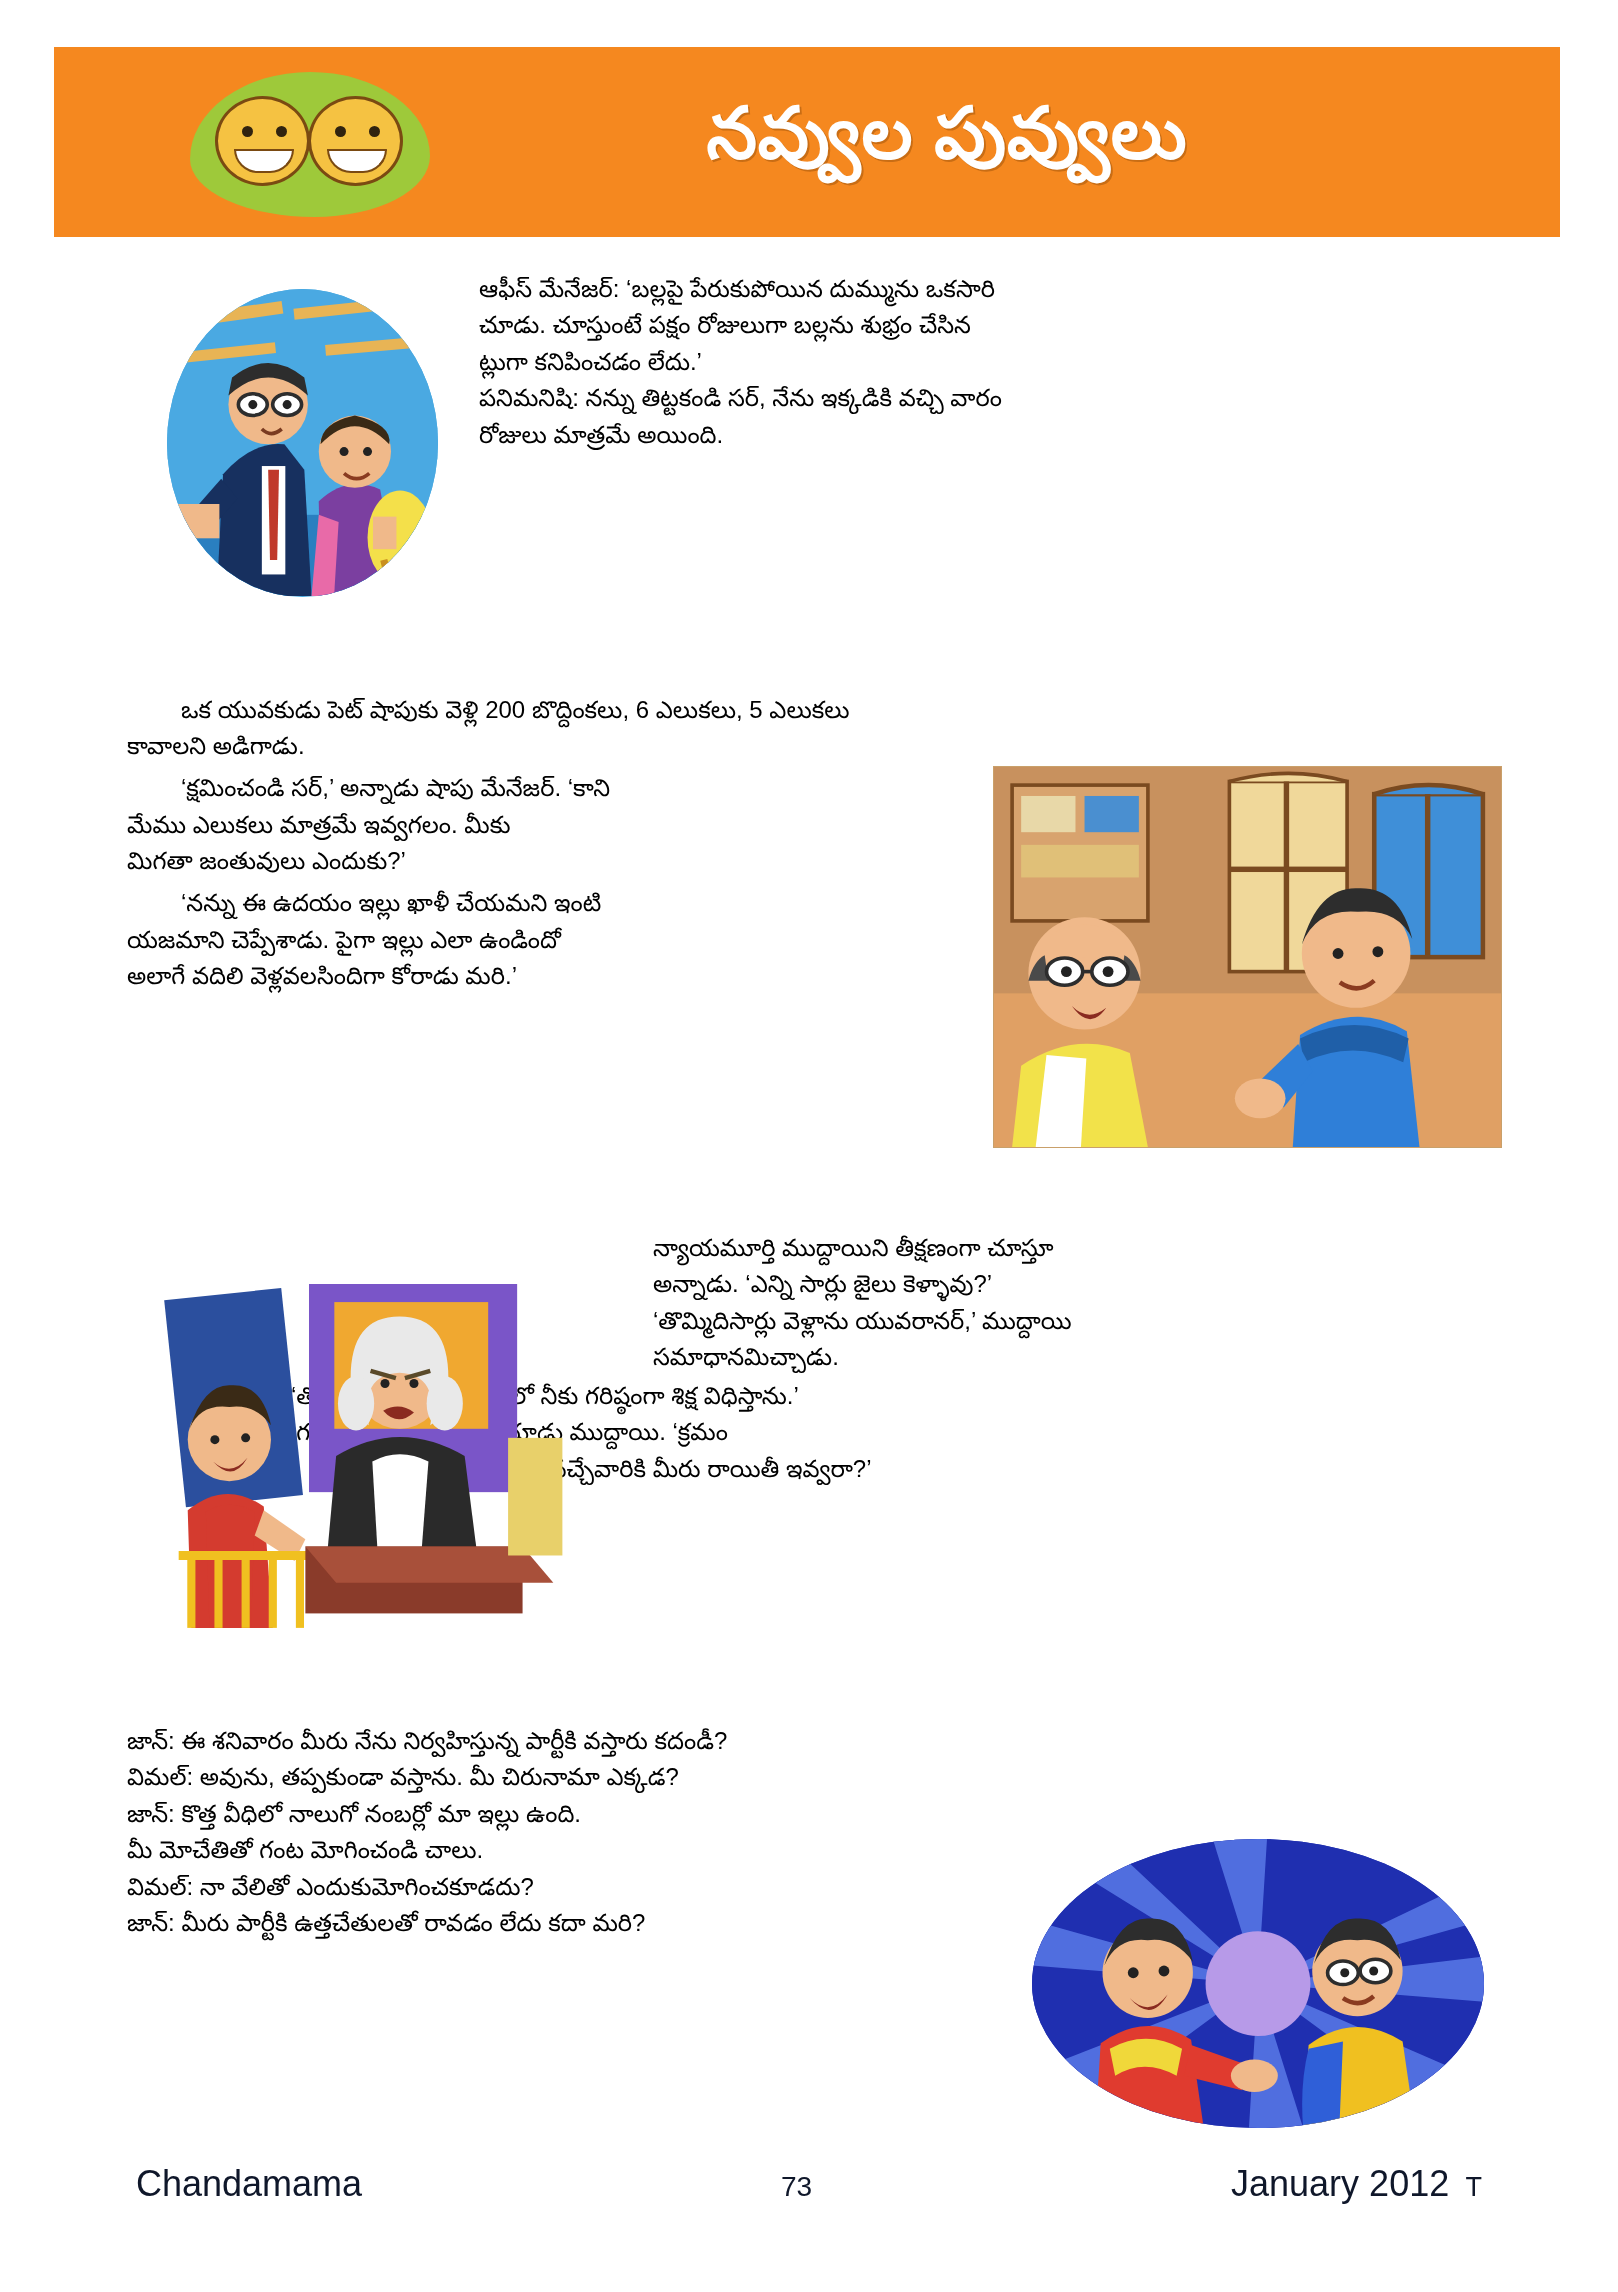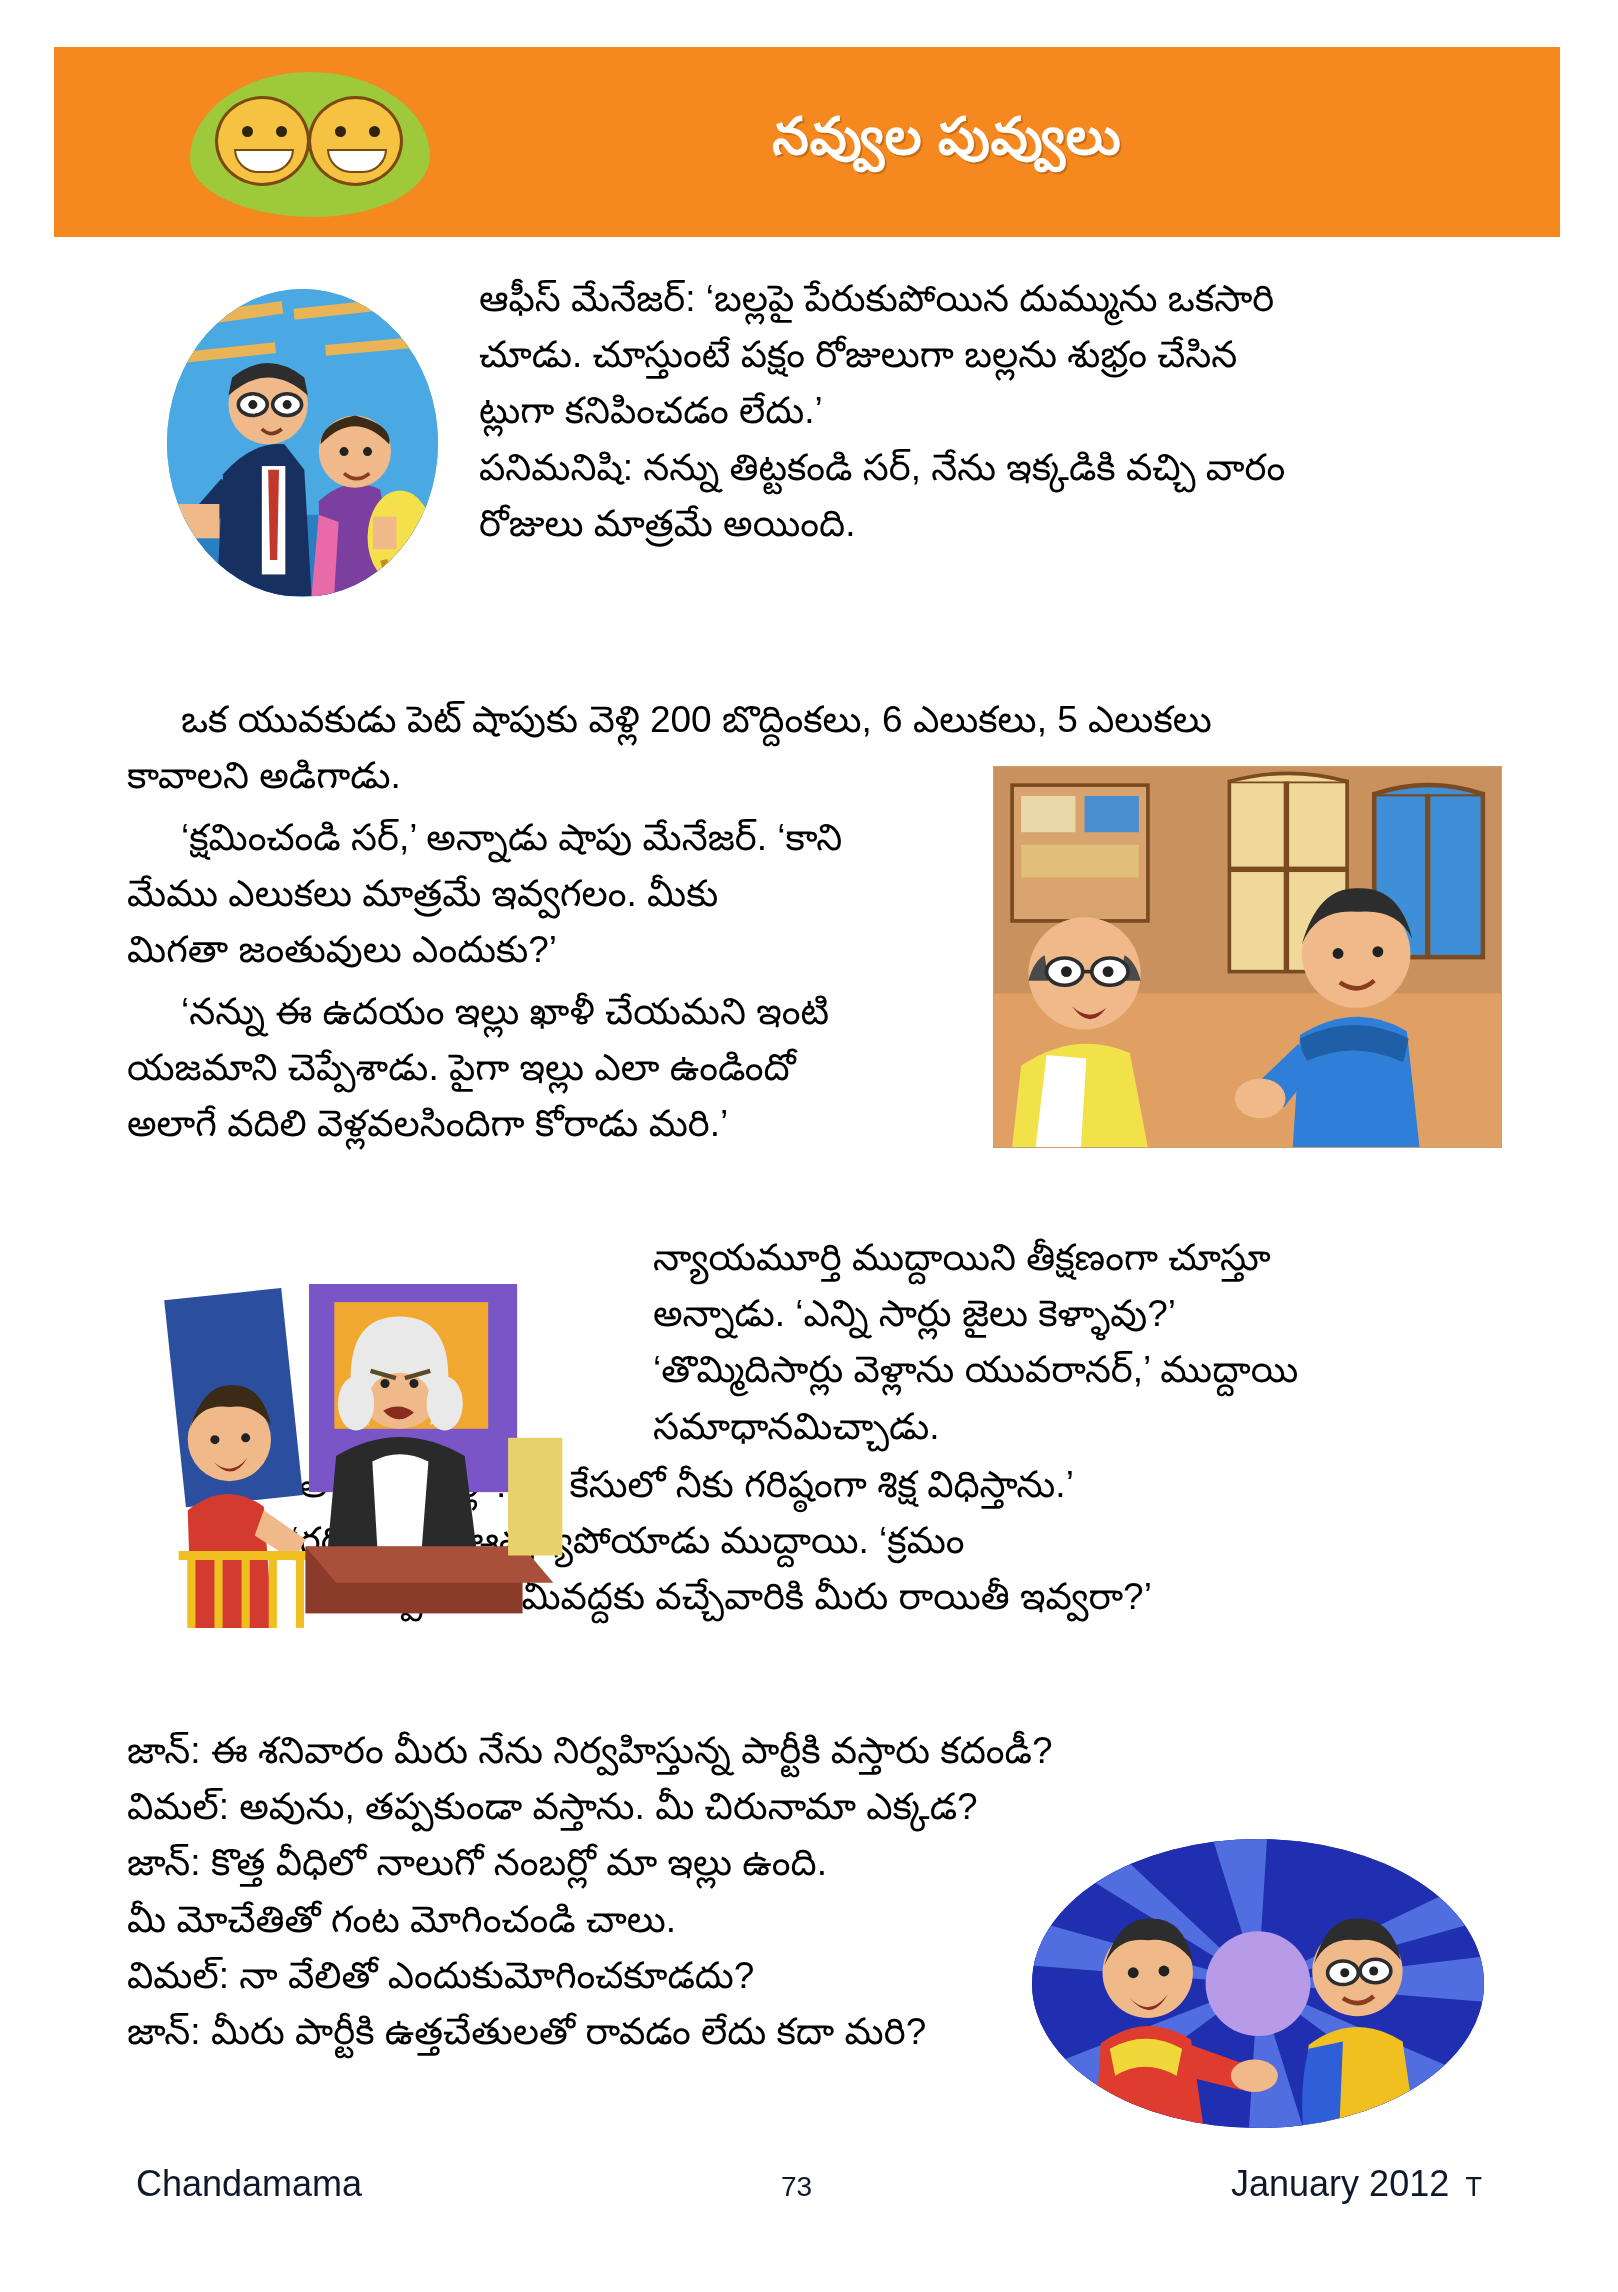--- a/index.html
+++ b/index.html
@@ -76,32 +76,32 @@
     height: 11px;
     border-radius: 50%;
     background: #30230f;
   }
   .logo-eye.e1 { left: 23.5px; }
   .logo-eye.e2 { left: 58px; }
   .banner-title {
     flex: 1 1 auto;
     text-align: center;
     color: #ffffff;
-    font-size: 52px;
+    font-size: 72px;
     font-weight: bold;
     letter-spacing: 0.9px;
     padding-right: 109px;
     text-shadow: 1.8px 1.8px 0 rgba(120,60,0,0.35);
     font-family: "Liberation Sans", sans-serif;
   }
 
   
   .telugu {
     font-family: "Liberation Sans", sans-serif;
-    font-size: 37px;
+    font-size: 24px;
     line-height: 1.52;
     color: #000000;
   }
 
   
   .joke1 {
     position: absolute;
     left: 167px;
     top: 271px;
     width: 1321px;

